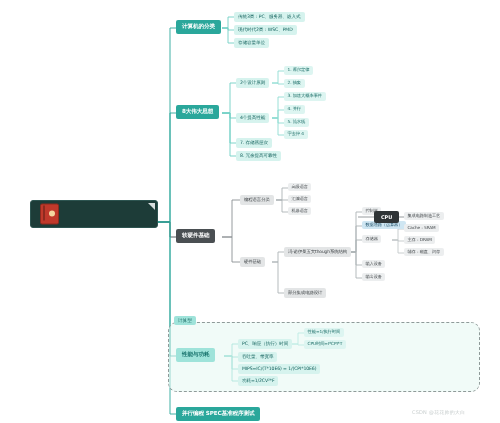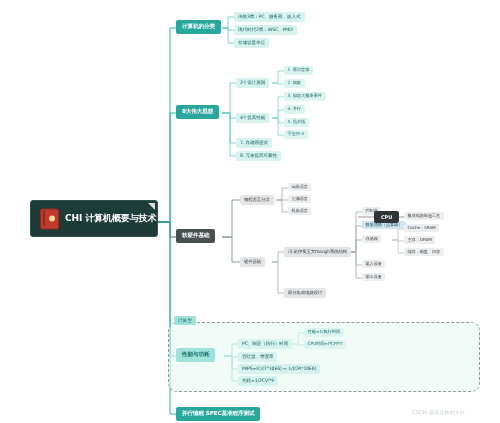--- a/index.html
+++ b/index.html
@@ -229,21 +229,20 @@
       <path d="M224 356 L232 356 L232 369 L238 369" stroke="#6fcfc4"></path>
       <path d="M224 356 L232 356 L232 381 L238 381" stroke="#6fcfc4"></path>
 
       <path d="M292 344 L298 344 L298 333 L304 333" stroke="#8fdcd2"></path>
       <path d="M292 344 L298 344 L298 345 L304 345" stroke="#8fdcd2"></path>
     </g>
   </svg>
 
   <div class="node root" style="left:30px; top:200px; width:128px;">
     <span class="root-icon"></span>
-    <span>CHI 计算机概要与技术</span>
     <span class="root-corner"></span>
   </div>
 
   <div class="node lvl1" style="left:176px; top:20px;">
     <span>计算机的分类</span>
   </div>
   <div class="node lvl2" style="left:234px; top:12px;">
     <span>传统3类：PC、服务器、嵌入式</span>
   </div>
   <div class="node lvl2" style="left:234px; top:25px;">

